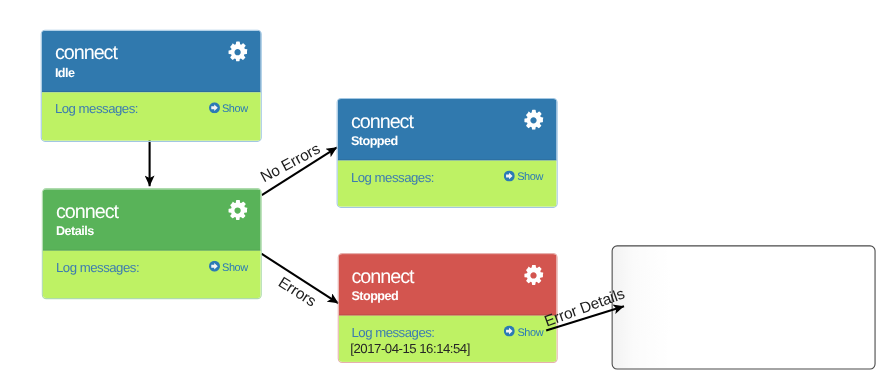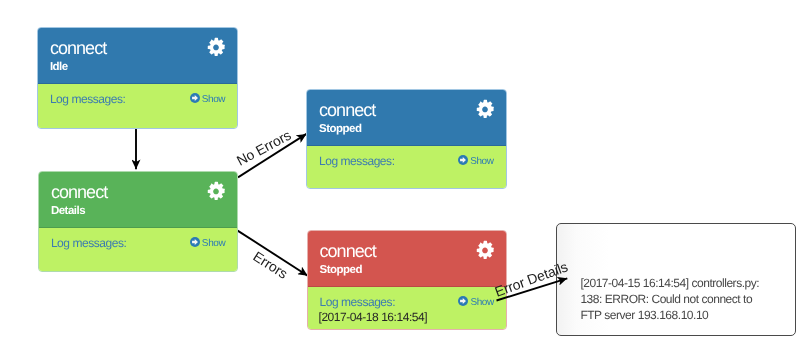--- a/index.html
+++ b/index.html
@@ -103,31 +103,28 @@
       <span class="gear"><svg viewBox="0 0 1536 1792" width="100%" height="100%" aria-hidden="true">
             <path fill="#fff" d="M1024 1024q0-106-75-181t-181-75-181 75-75 181 75 181 181 75 181-75 75-181zm512-109v222q0 12-8 23t-20 13l-185 28q-19 54-39 91 35 50 107 138 10 12 10 25t-9 23q-27 37-99 108t-94 71q-12 0-26-9l-138-108q-44 23-91 38-16 136-29 186-7 28-36 28H686q-14 0-24.5-8.5T650 1762l-28-184q-49-16-90-37l-141 107q-10 9-25 9-14 0-25-11-126-114-165-168-7-10-7-23 0-12 8-23 15-21 51-66.5t54-70.5q-27-50-41-99L59 1172q-13-2-21-12.5T30 1136V914q0-12 8-23t19-13l186-28q14-46 39-92-40-57-107-138-10-12-10-24 0-10 9-23 26-36 98.5-107.5T366 298q13 0 26 10l138 107q44-23 91-38 16-136 29-186 7-28 36-28h222q14 0 24.5 8.5T945 193l28 184q49 16 90 37l142-107q9-9 24-9 13 0 25 10 129 119 165 170 7 8 7 22 0 12-8 23-15 21-51 66.5t-54 70.5q26 50 41 98l183 28q13 2 21 12.5t8 23.5z"></path>
           </svg></span>
     </div>
     <div class="card-body">
       <div class="lbl">Log messages:</div>
       <a class="showlink"><span class="ico"><svg viewBox="0 0 32 32" width="100%" height="100%" aria-hidden="true">
               <circle cx="16" cy="16" r="16" fill="currentColor"></circle>
               <path fill="#f4f4f4" d="M15.2 6.4 L25.6 16 L15.2 25.6 L15.2 20.2 L6.6 20.2 L6.6 11.8 L15.2 11.8 Z"></path>
             </svg></span><span>Show</span></a>
-      <div class="ts">[2017-04-18 16:14:54]</div>
+      <div class="ts">[2017-04-15 16:14:54]</div>
     </div>
   </div>
 
   <div class="alabel" style="left:228.1px;top:153.8px;transform:rotate(-28.1deg);">No Errors</div>
   <div class="alabel" style="left:240.2px;top:247.1px;transform:rotate(32.5deg);">Errors</div>
 
   <div class="panel" style="left:543.5px;top:222.5px;width:240.6px;height:113.2px;">
-    <div class="err-line" style="left:23.9px;top:53.8px;">[2017-04-15 16:14:54] controllers.py:</div>
-    <div class="err-line" style="left:23.9px;top:69.2px;">138: ERROR: Could not connect to</div>
-    <div class="err-line" style="left:23.9px;top:85.4px;">FTP server 193.168.10.10</div>
   </div>
 
   <div class="alabel" style="left:484.6px;top:284.9px;transform:rotate(-20.2deg);z-index:5;">Error Details</div>
 
   <svg id="arrows-top" viewBox="0 0 802 354">
     <line x1="484.5" y1="300.5" x2="555.3" y2="278.3" stroke="#000" stroke-width="1.9" marker-end="url(#ah2)"></line>
     <defs>
       <marker id="ah2" markerWidth="10.5" markerHeight="9" refX="10" refY="4.5" orient="auto" markerUnits="userSpaceOnUse">
         <path d="M0.3,0 L10,4.5 L0.3,9 L2.6,4.5 Z" fill="#000"></path>
       </marker>

